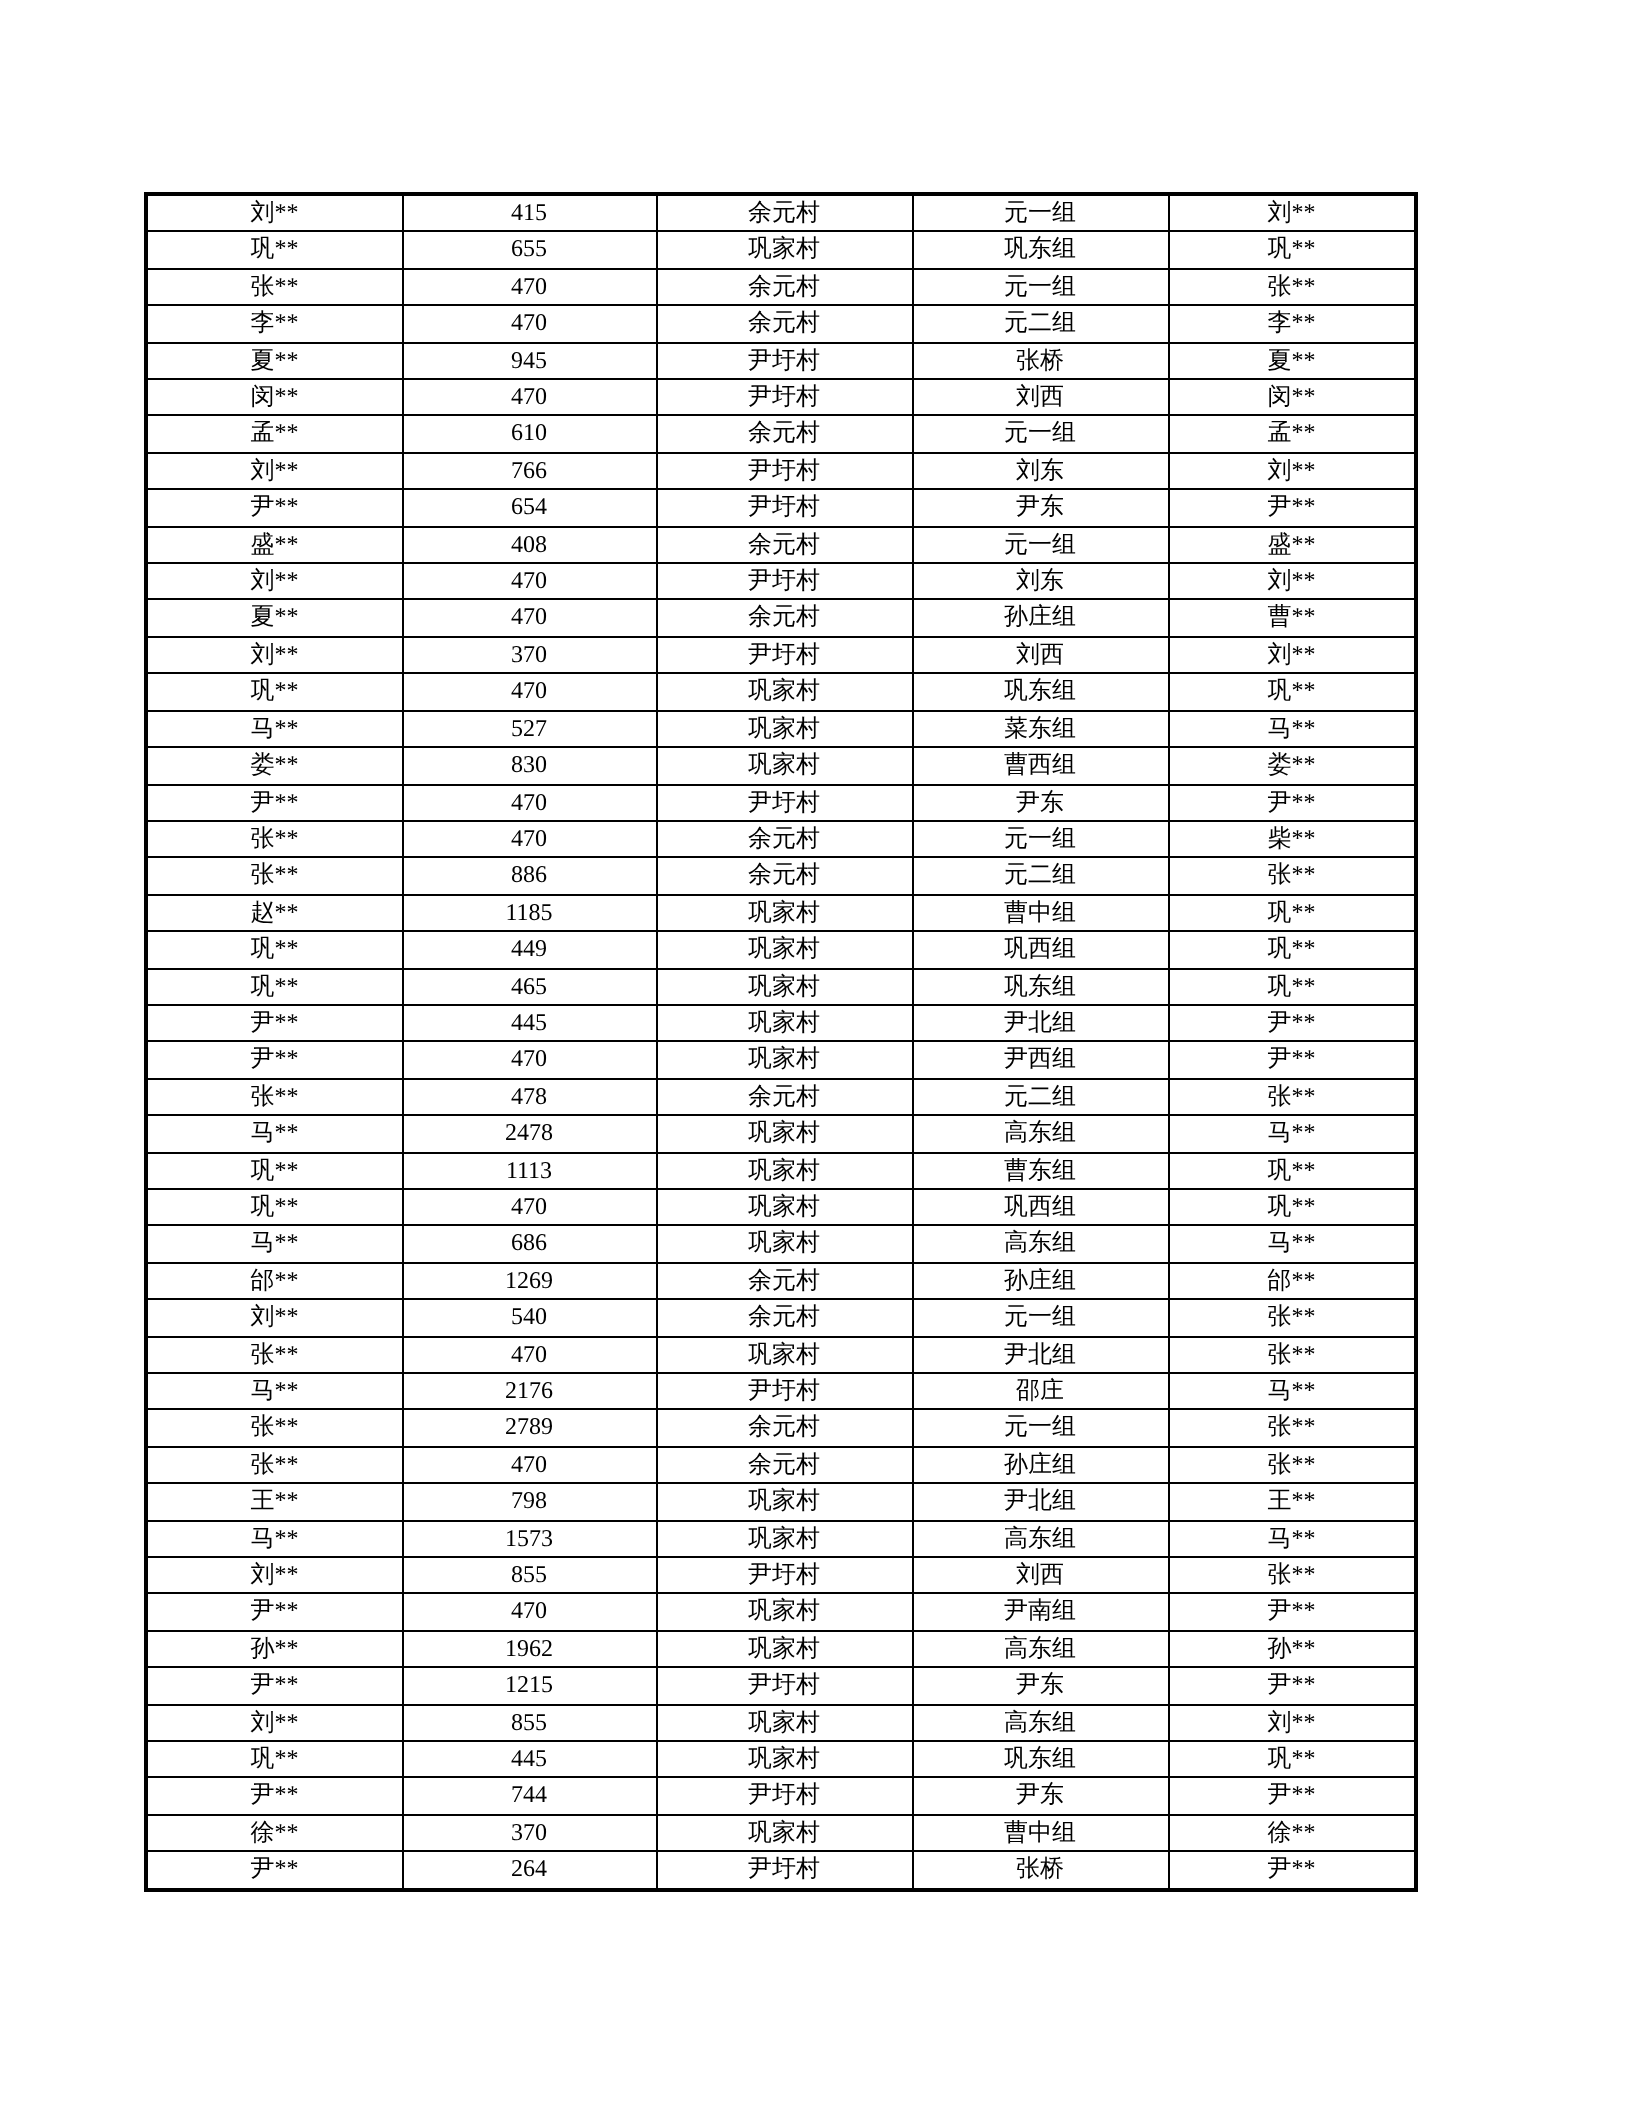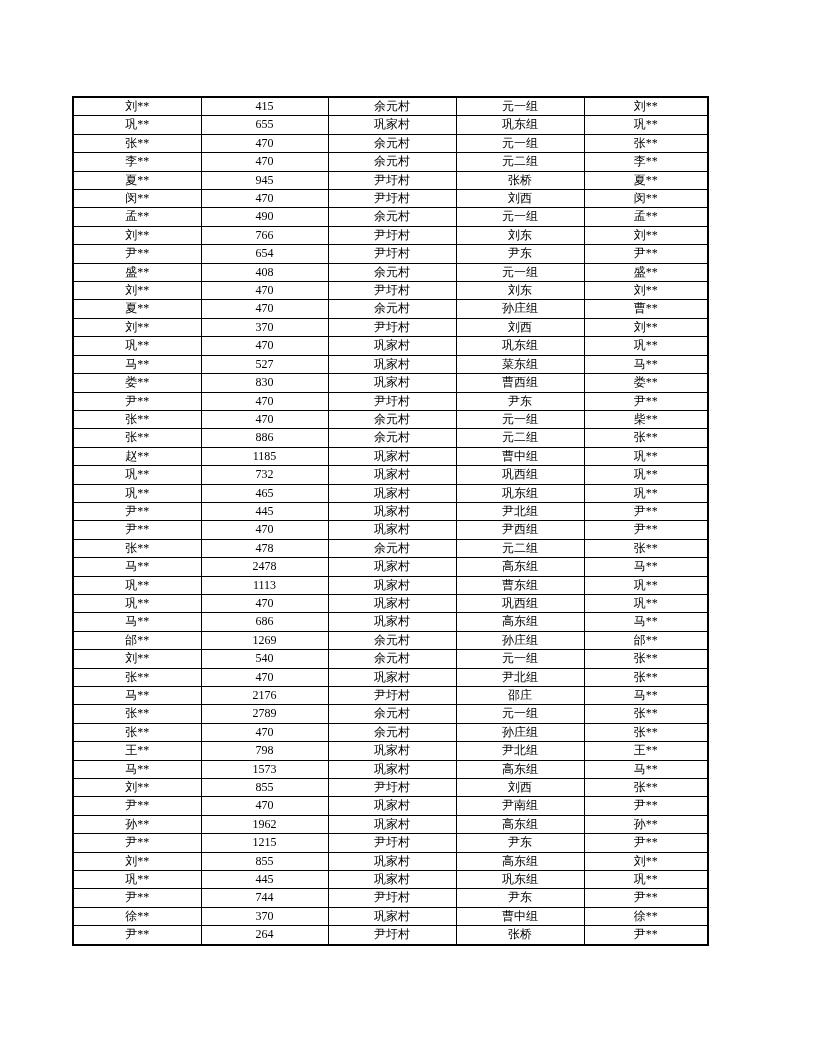--- a/index.html
+++ b/index.html
@@ -95,21 +95,21 @@
         </tr>
         <tr>
           <td>闵**</td>
           <td>470</td>
           <td>尹圩村</td>
           <td>刘西</td>
           <td>闵**</td>
         </tr>
         <tr>
           <td>孟**</td>
-          <td>490</td>
+          <td>610</td>
           <td>余元村</td>
           <td>元一组</td>
           <td>孟**</td>
         </tr>
         <tr>
           <td>刘**</td>
           <td>766</td>
           <td>尹圩村</td>
           <td>刘东</td>
           <td>刘**</td>
@@ -193,21 +193,21 @@
         </tr>
         <tr>
           <td>赵**</td>
           <td>1185</td>
           <td>巩家村</td>
           <td>曹中组</td>
           <td>巩**</td>
         </tr>
         <tr>
           <td>巩**</td>
-          <td>732</td>
+          <td>449</td>
           <td>巩家村</td>
           <td>巩西组</td>
           <td>巩**</td>
         </tr>
         <tr>
           <td>巩**</td>
           <td>465</td>
           <td>巩家村</td>
           <td>巩东组</td>
           <td>巩**</td>

